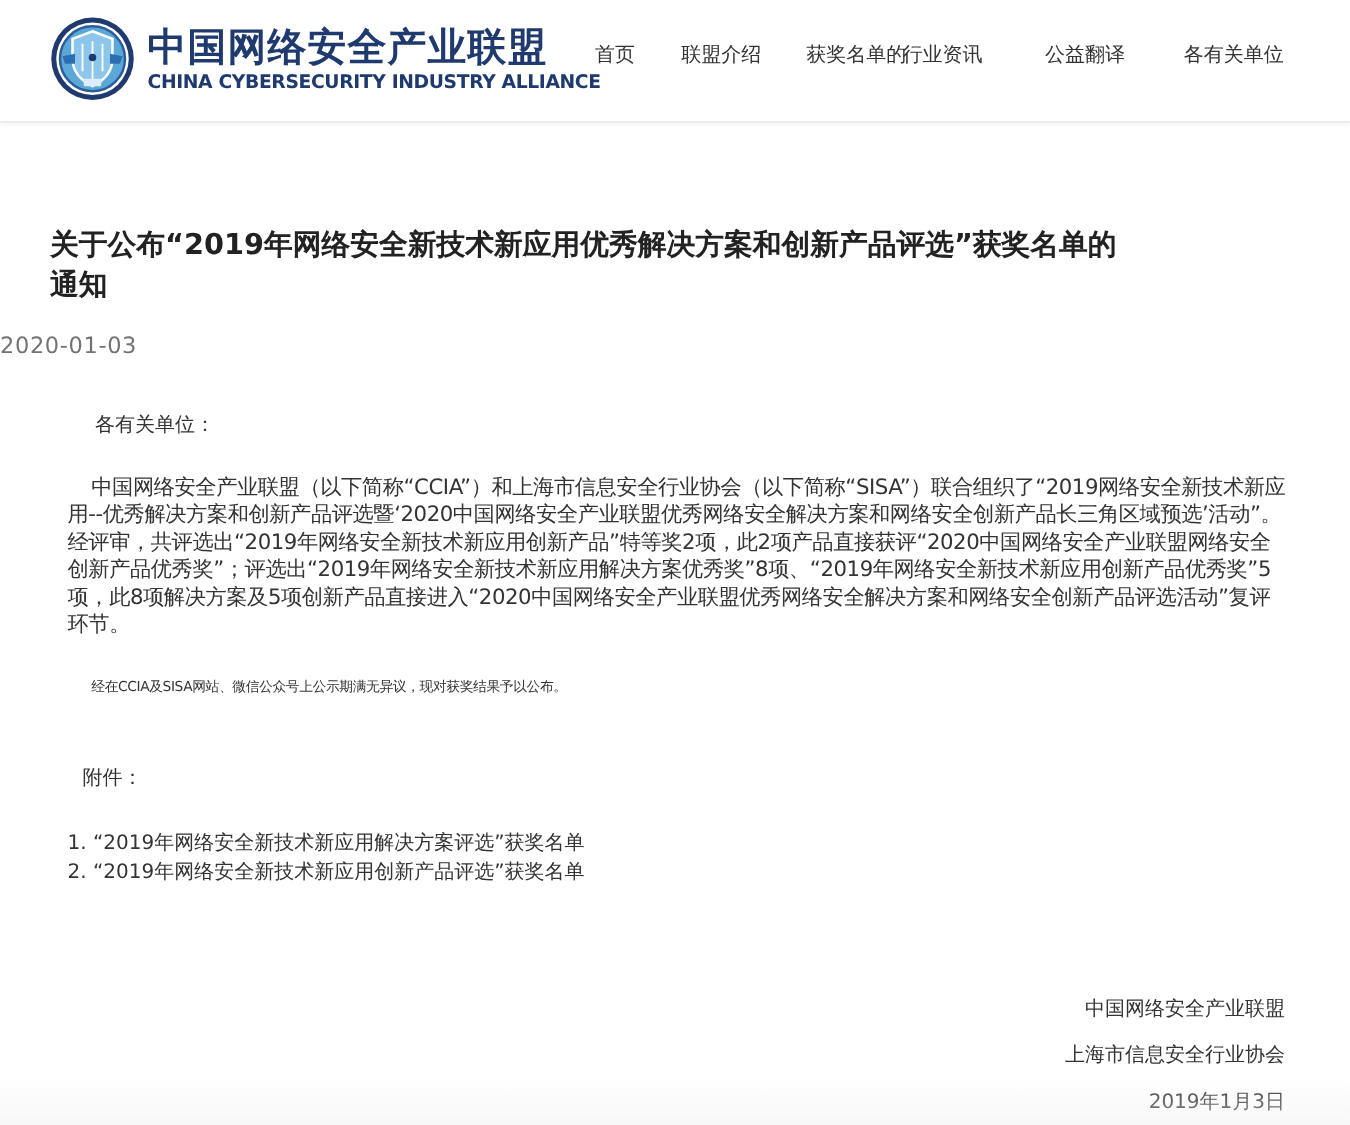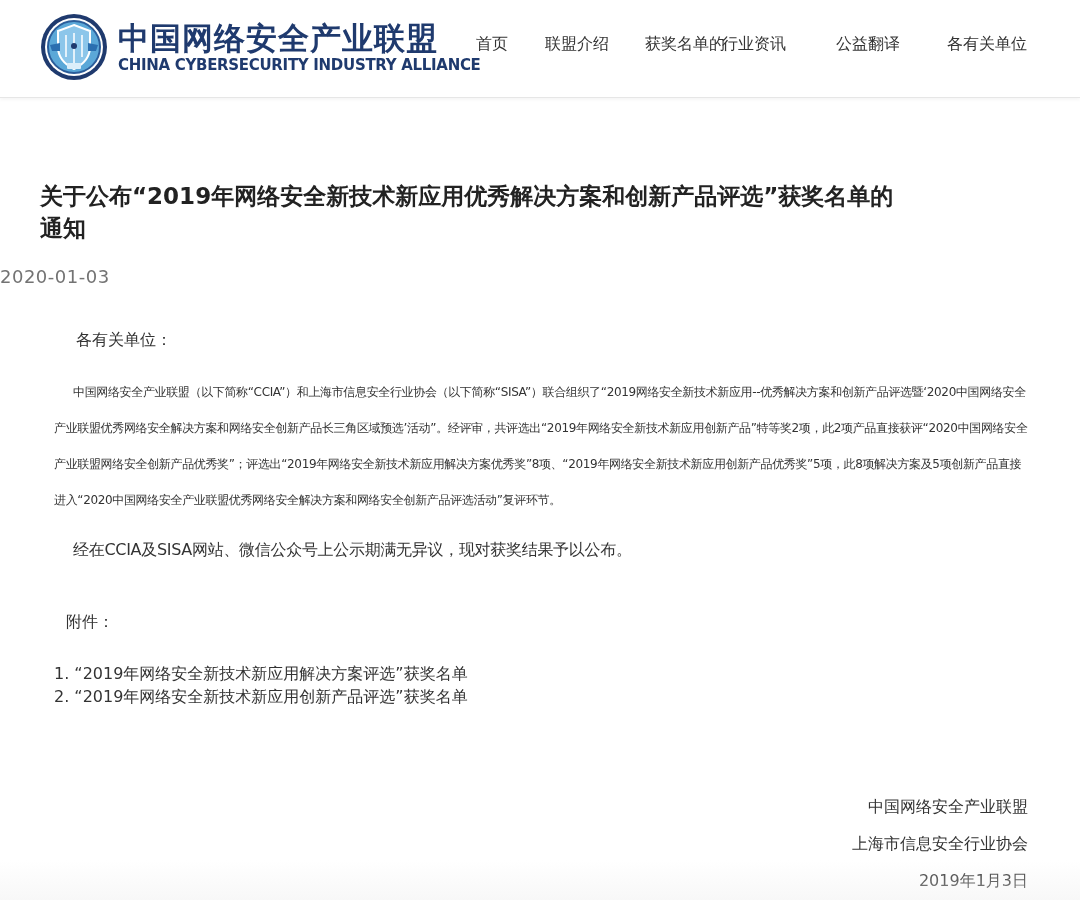--- a/index.html
+++ b/index.html
@@ -23,22 +23,22 @@
   .logo-en { font-size: 15px; font-weight: bold; color: #1f3a6e; line-height: 18px; white-space: nowrap; letter-spacing: -0.3px; }
   .nav { position: absolute; top: 34px; left: 0; height: 24px; }
   .nav-item { position: absolute; top: 0; font-size: 16px; color: #333; white-space: nowrap; cursor: pointer; }
   .title {
     position: absolute; left: 40px; top: 180px; width: 1000px;
     font-size: 23px; font-weight: bold; color: #222;
     line-height: 32px;
   }
   .date { position: absolute; left: 0; top: 266px; width: 938px; font-size: 18px; color: #737373; letter-spacing: 0.5px; }
   .salutation { position: absolute; left: 54px; top: 328px; font-size: 16px; line-height: 24px; margin-left: 22px; }
-  .body-para { position: absolute; left: 54px; top: 362px; width: 978px; font-size: 12px; line-height: 36px; text-indent: 19px; letter-spacing: -0.35px; }
-  .second-para { position: absolute; left: 73px; top: 538px; font-size: 16px; line-height: 24px; letter-spacing: -0.3px; }
+  .body-para { position: absolute; left: 54px; top: 362px; width: 978px; font-size: 17px; line-height: 22px; text-indent: 19px; letter-spacing: -0.35px; }
+  .second-para { position: absolute; left: 73px; top: 538px; font-size: 11px; line-height: 24px; letter-spacing: -0.3px; }
   .attach-label { position: absolute; left: 66px; top: 610px; font-size: 16px; line-height: 24px; }
   .attach-item { position: absolute; left: 54px; font-size: 16px; line-height: 24px; color: #333; cursor: pointer; white-space: nowrap; }
   .sign { position: absolute; right: 52px; font-size: 16px; line-height: 24px; text-align: right; white-space: nowrap; }
   .fade { position: absolute; left:0; bottom:0; width:1080px; height:40px; background: linear-gradient(to bottom, rgba(255,255,255,0), rgba(240,240,240,0.5)); pointer-events:none; }
 </style>
 </head>
 <body>
 
 <div class="header">
   <div class="logo">

